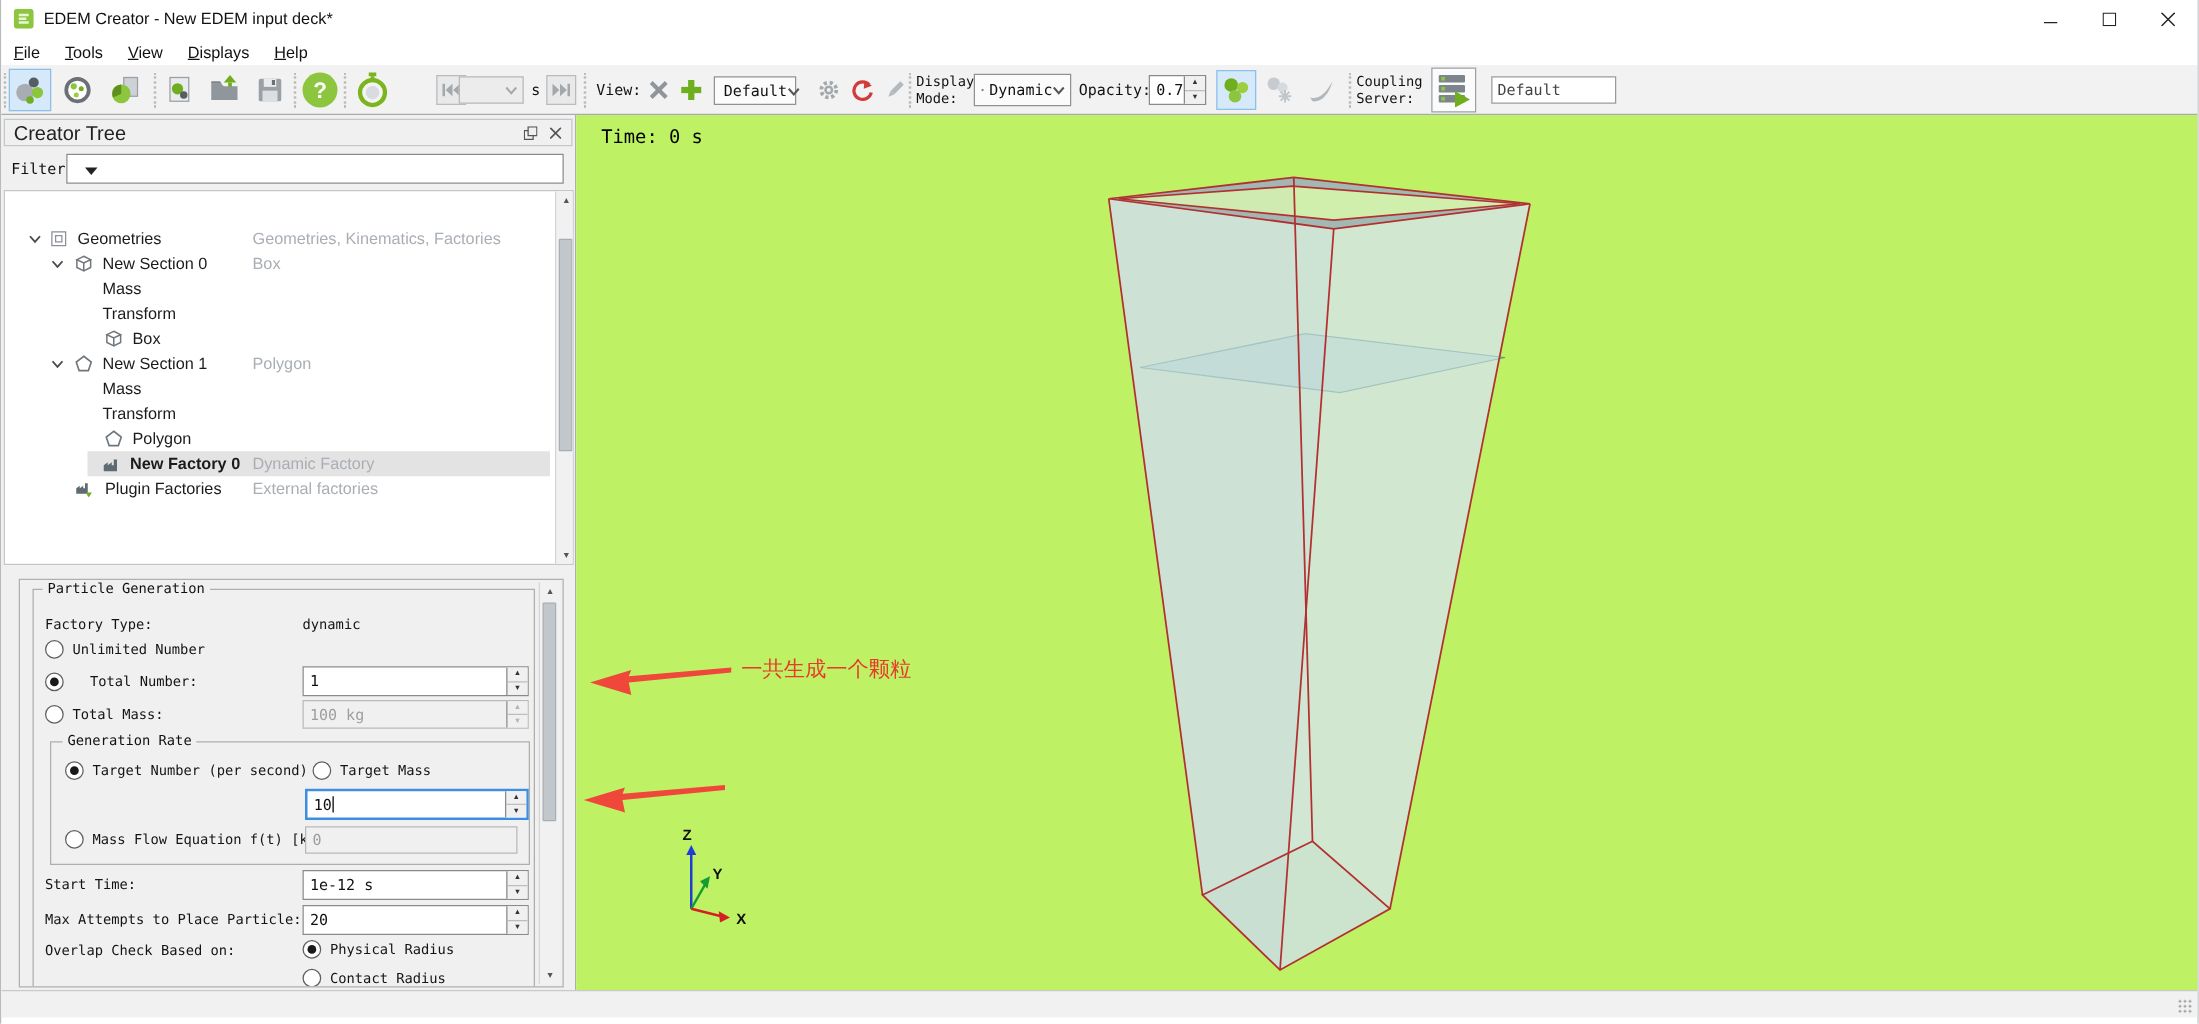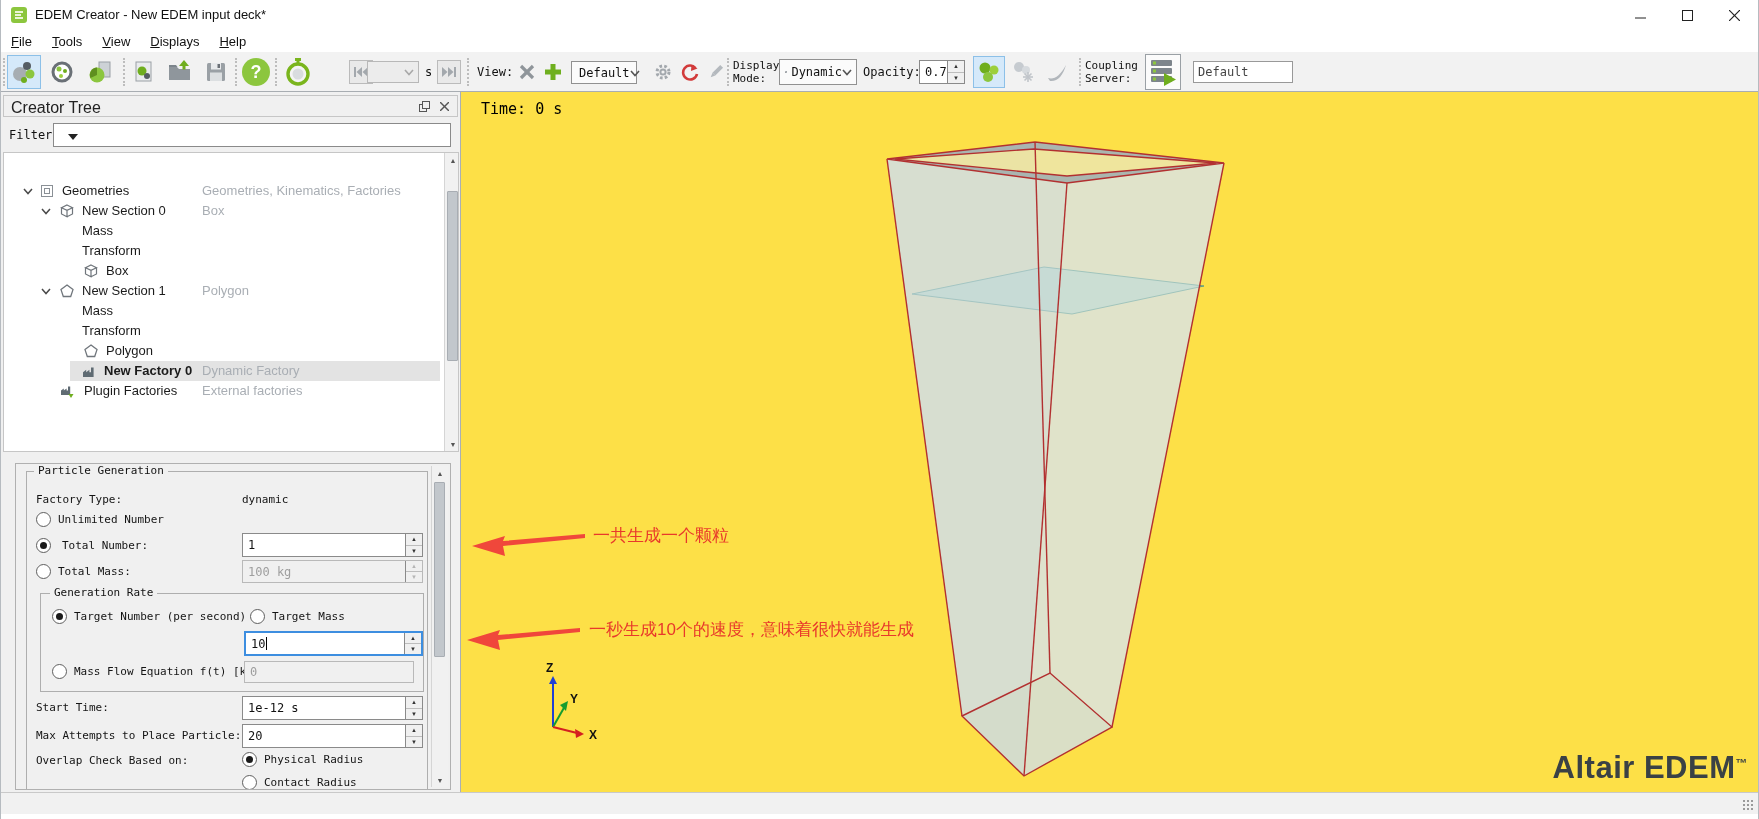--- a/index.html
+++ b/index.html
@@ -57,21 +57,21 @@
   .sfield{position:absolute;display:flex;background:#fff;border:1px solid #8a8a8a;box-sizing:border-box;font-size:12px;color:#111;}
   .sfield .val{flex:1;display:flex;align-items:center;padding-left:5px;overflow:hidden;white-space:nowrap;}
   .sfield .spin{width:16px;border-left:1px solid #8a8a8a;background:#f0f0f0;display:flex;flex-direction:column;}
   .sfield .spin i{flex:1;display:flex;align-items:center;justify-content:center;font-style:normal;font-size:6px;color:#333;}
   .sfield .spin i:first-child{border-bottom:1px solid #bdbdbd;}
   .sfield.focus{border:2px solid #3d8ee0;}
   .sfield.dis{background:#f0f0f0;border-color:#b9b9b9;color:#9e9e9e;}
   .sfield.dis .spin i{color:#b5b5b5;}
   .caret{display:inline-block;width:1px;height:13px;background:#000;margin-left:1px;}
   
-  #viewport{position:absolute;left:460px;top:92px;width:1299px;height:700px;background:#fde047;overflow:hidden;}
+  #viewport{position:absolute;left:460px;top:92px;width:1299px;height:700px;background:#bef264;overflow:hidden;}
   #time-display{position:absolute;left:20px;top:8px;font-size:15px;color:#000;}
   .annot{position:absolute;color:#e8392b;font-size:17px;font-family:sans-serif;white-space:nowrap;}
   .axis-label{position:absolute;font-size:12px;color:#111;font-weight:bold;}
   #logo{position:absolute;right:12px;bottom:6px;font-size:31px;font-weight:700;color:#3a4145;letter-spacing:.5px;}
   #logo sup{font-size:12px;}
   
   #statusbar{position:absolute;left:0;top:792px;width:100%;height:22px;background:#f1f1f1;border-top:1px solid #c9c9c9;box-sizing:border-box;}
   #grip-dots{position:absolute;right:4px;bottom:3px;width:12px;height:12px;
      background-image:radial-gradient(#9a9a9a 1px, transparent 1.1px);background-size:4px 4px;}
 </style>
@@ -440,21 +440,21 @@
       <div class="gbox" style="left:10px;top:7px;width:400px;height:400px;"></div>
       <span class="glabel mono" style="left:18px;top:0px;">Particle Generation</span>
 
       <span class="plabel mono" style="left:20px;top:29px;">Factory Type:</span>
       <span class="plabel mono" style="left:226px;top:29px;">dynamic</span>
 
       <span class="radio" style="left:20px;top:48px;"></span>
       <span class="plabel mono" style="left:42px;top:49px;">Unlimited Number</span>
 
       <span class="radio on" style="left:20px;top:74px;"></span>
-      <span class="plabel mono" style="left:46px;top:75px;">Total Number:</span>
+      <span class="plabel mono" style="left:56px;top:75px;">Total Number:</span>
       <div class="sfield" style="left:226px;top:69px;width:181px;height:24px;">
         <span class="val mono">1</span>
         <span class="spin">
             <i>▲</i>
             <i>▼</i>
           </span>
       </div>
 
       <span class="radio" style="left:20px;top:100px;"></span>
       <span class="plabel mono" style="left:42px;top:101px;">Total Mass:</span>
@@ -558,26 +558,22 @@
         <line x1="92" y1="635" x2="104" y2="614" stroke="#169c2f"></line>
         <line x1="92" y1="635" x2="116" y2="641" stroke="#d42020"></line>
       </g>
       <polygon points="92,584 88,592 96,592" fill="#1f3fd4"></polygon>
       <polygon points="107,609 99,613 105,619" fill="#169c2f"></polygon>
       <polygon points="123,642 114,637 115,646" fill="#d42020"></polygon>
     </svg>
 
     <span id="time-display" class="mono">Time: 0 s</span>
     <span class="annot" style="left:132px;top:432px;">一共生成一个颗粒</span>
-    <span class="annot" style="left:128px;top:526px;">一秒生成10个的速度，意味着很快就能生成</span>
     <span class="axis-label" style="left:85px;top:569px;">Z</span>
     <span class="axis-label" style="left:109px;top:600px;">Y</span>
     <span class="axis-label" style="left:128px;top:636px;">X</span>
-    <div id="logo">
-      <span>Altair EDEM</span><sup>™</sup>
-    </div>
   </div>
 
   <div id="statusbar">
     <div id="grip-dots"></div>
   </div>
 
 </div>
 
 </body></html>

